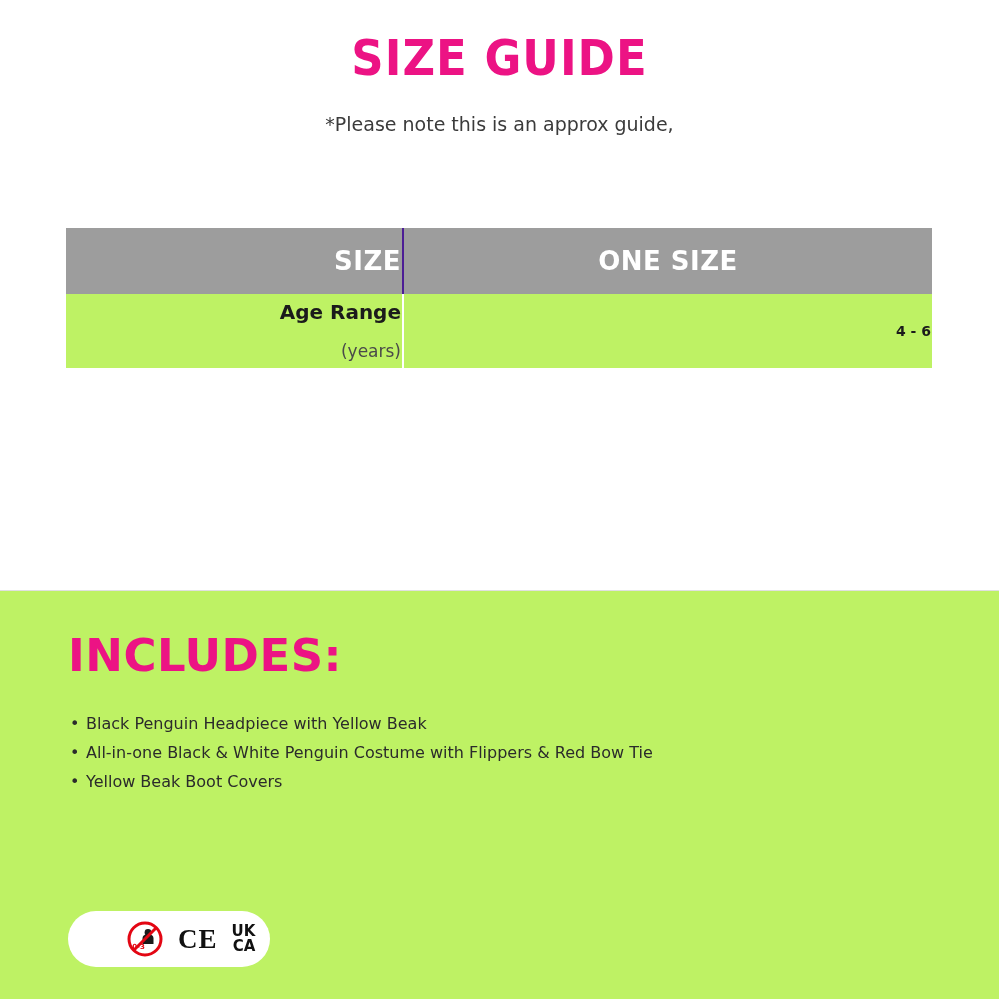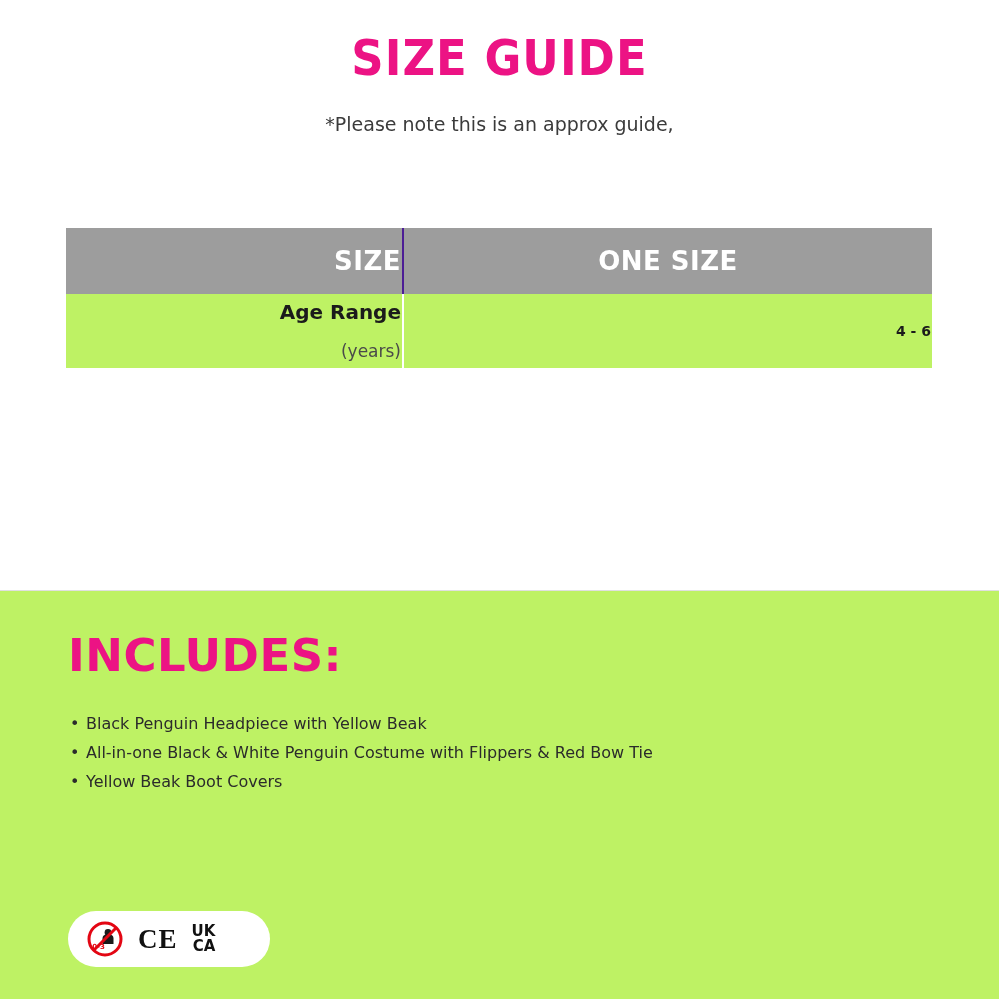--- a/index.html
+++ b/index.html
@@ -161,20 +161,21 @@
     align-items: center;
     padding-left: 18px;
     box-sizing: border-box;
     gap: 14px;
   }
   .icon-no03 {
     width: 38px;
     height: 38px;
     position: relative;
     flex: 0 0 auto;
+    margin-left: 40px;
   }
   .ce-mark {
     font-family: Liberation Serif, serif;
     font-size: 27px;
     font-weight: bold;
     color: #111111;
     letter-spacing: 1px;
     line-height: 1;
   }
   .ukca {

